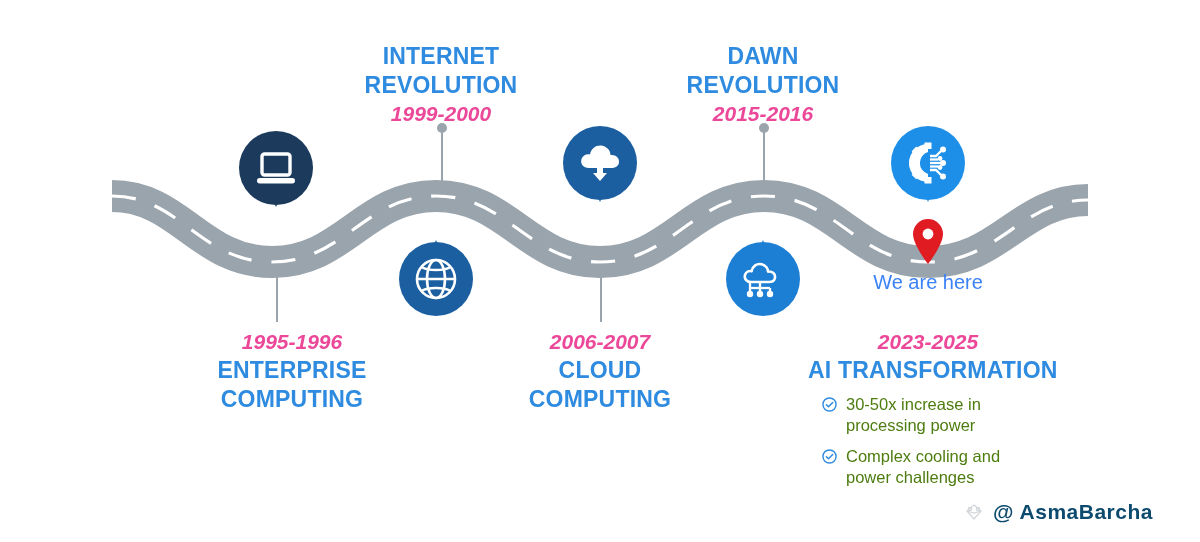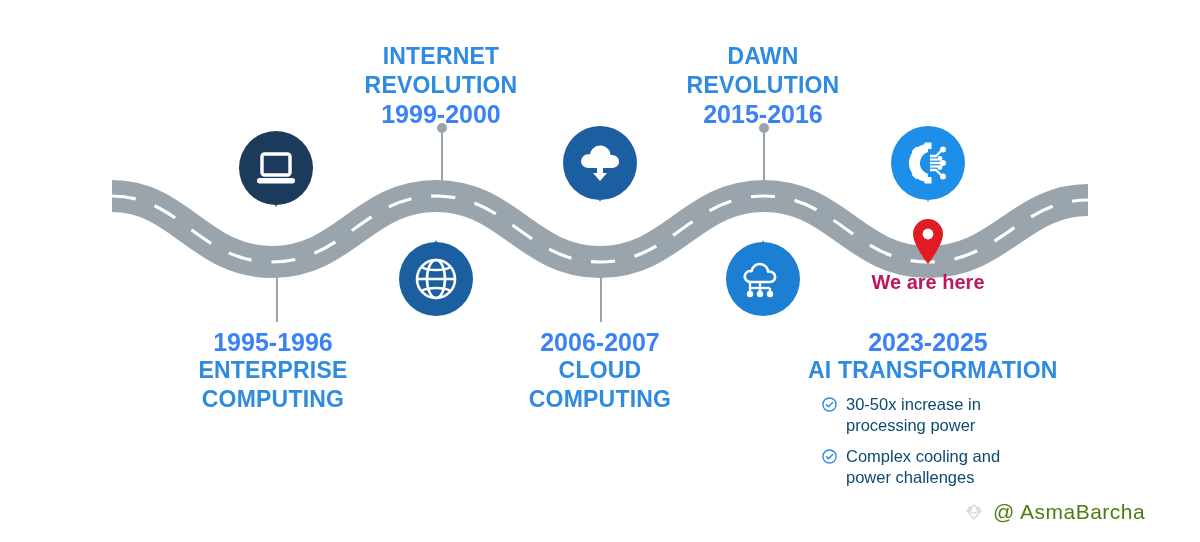--- a/index.html
+++ b/index.html
@@ -73,44 +73,45 @@
     text-align: center;
   }
   .era-title {
     color: #2E8BE0;
     font-weight: bold;
     font-size: 23px;
     line-height: 29px;
     letter-spacing: .2px;
   }
   .era-years {
-    color: #3b82f6;
+    color: #ec4899;
     font-weight: bold;
-    font-size: 25px;
+    font-size: 21px;
     line-height: 28px;
+    font-style: italic;
   }
 
   
   #we-are-here-wrap {
     position: absolute;
     left: 828px;
     top: 218px;
     width: 200px;
     text-align: center;
   }
   #we-pin {
     width: 34px;
     height: 46px;
     margin: 0 auto;
     display: block;
   }
   #we-label {
     margin-top: 6px;
-    color: #be185d;
-    font-weight: bold;
+    color: #3b82f6;
+    font-weight: normal;
     font-size: 20px;
     line-height: 24px;
   }
 
   
   #ai-bullets {
     position: absolute;
     left: 822px;
     top: 394px;
     width: 300px;
@@ -121,36 +122,37 @@
     margin-bottom: 10px;
   }
   .bullet .check {
     flex: 0 0 auto;
     width: 15px;
     height: 15px;
     margin-top: 3px;
     margin-right: 9px;
   }
   .bullet .btext {
-    color: #0c4a6e;
+    color: #4d7c0f;
     font-size: 16.5px;
     line-height: 21px;
   }
 
   
   #watermark {
     position: absolute;
     left: 962px;
     top: 500px;
     display: flex;
     align-items: flex-end;
-    color: #4d7c0f;
+    color: #0c4a6e;
     font-size: 21px;
     letter-spacing: .5px;
     white-space: nowrap;
+    font-weight: bold;
   }
   #watermark .wm-mark {
     width: 24px;
     height: 24px;
     margin-right: 7px;
   }
 </style>
 </head>
 <body>
 
@@ -287,21 +289,21 @@
     <div class="era-title">REVOLUTION</div>
     <div class="era-years">1999-2000</div>
   </div>
 
   <div class="label-block" style="left:643px; top:42px; width:240px;">
     <div class="era-title">DAWN</div>
     <div class="era-title">REVOLUTION</div>
     <div class="era-years">2015-2016</div>
   </div>
 
-  <div class="label-block" style="left:153px; top:328px; width:240px;">
+  <div class="label-block" style="left:172px; top:328px; width:240px;">
     <div class="era-years">1995-1996</div>
     <div class="era-title">ENTERPRISE</div>
     <div class="era-title">COMPUTING</div>
   </div>
 
   <div class="label-block" style="left:480px; top:328px; width:240px;">
     <div class="era-years">2006-2007</div>
     <div class="era-title">CLOUD</div>
     <div class="era-title">COMPUTING</div>
   </div>

